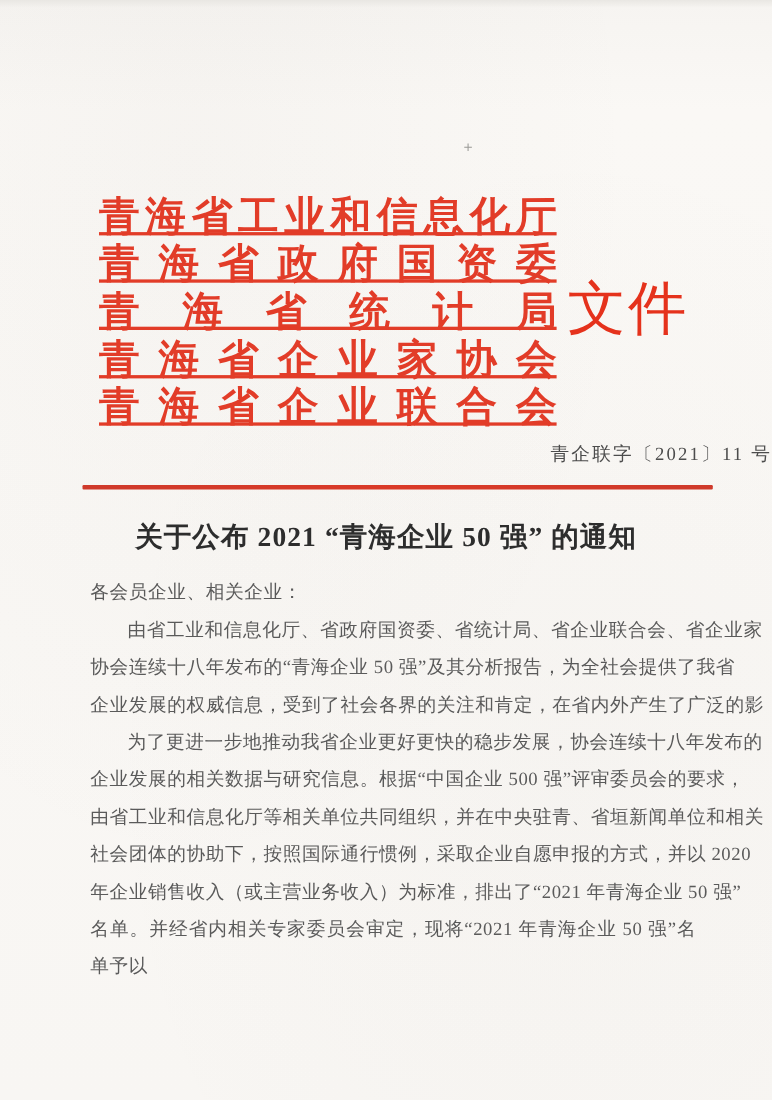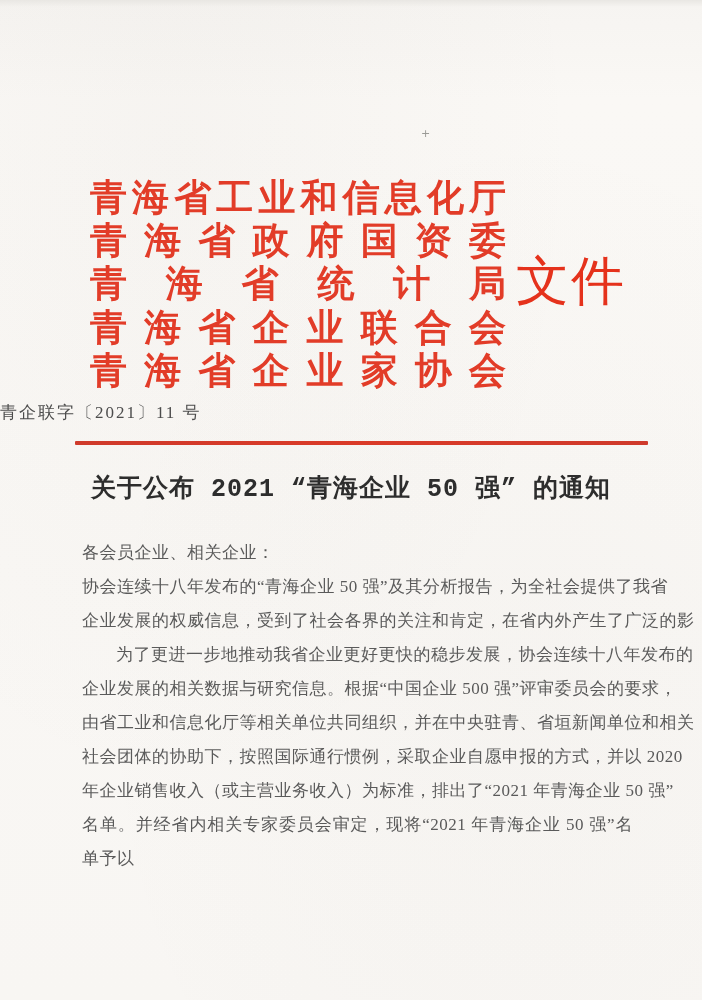--- a/index.html
+++ b/index.html
@@ -34,39 +34,40 @@
   .org-line {
     color: #e23c28;
     font-size: 37px;
     font-weight: bold;
     line-height: 43.2px;
     white-space: nowrap;
     text-align: justify;
     text-align-last: justify;
     text-justify: inter-character;
     letter-spacing: 0;
+    text-decoration: underline;
   }
   .doc-type {
     position: absolute;
     left: 516px;
     top: 252px;
     color: #e5321c;
     font-size: 53px;
     font-weight: normal;
     line-height: 58px;
     letter-spacing: 2px;
     white-space: nowrap;
   }
   
   .doc-number {
     position: absolute;
     left: 0;
     top: 401px;
     width: 100%;
-    text-align: left;
+    text-align: right;
     color: #4c4c4c;
     font-size: 17px;
     letter-spacing: 2px;
   }
   .red-rule {
     position: absolute;
     left: 75px;
     top: 441px;
     width: 573px;
     height: 4px;
@@ -76,33 +77,31 @@
   .doc-title {
     position: absolute;
     left: 0;
     top: 471px;
     width: 100%;
     text-align: center;
     color: #2d2d2d;
     font-size: 25px;
     font-weight: bold;
     letter-spacing: 1px;
-    font-family: Liberation Mono, monospace;
   }
   
   .body-text {
     position: absolute;
     left: 82px;
     top: 522px;
     width: 551px;
     color: #5a5a5a;
     font-size: 17px;
     line-height: 34px;
     letter-spacing: 0.5px;
-    margin-top: 14px;
   }
   .salutation {
     text-align: left;
   }
   .body-line {
     text-align: justify;
     text-align-last: justify;
     text-justify: inter-character;
     white-space: nowrap;
   }
@@ -128,35 +127,36 @@
 
 <div class="page">
   <div class="top-edge"></div>
 
   <span class="reg-mark">+</span>
 
   <div class="org-block">
     <div class="org-line">青海省工业和信息化厅</div>
     <div class="org-line">青海省政府国资委</div>
     <div class="org-line">青海省统计局</div>
+    <div class="org-line">青海省企业家协会</div>
     <div class="org-line">青海省企业联合会</div>
-    <div class="org-line">青海省企业家协会</div>
   </div>
 
   <div class="doc-type">文件</div>
 
   <div class="doc-number">青企联字〔2021〕11 号</div>
 
   <div class="red-rule"></div>
 
   <div class="doc-title">关于公布 2021 “青海企业 50 强” 的通知</div>
 
   <div class="body-text">
     <div class="salutation">各会员企业、相关企业：</div>
     <div>
+        <div class="body-line indent">由省工业和信息化厅、省政府国资委、省统计局、省企业联合会、省企业家</div>
         <div class="body-line">协会连续十八年发布的“青海企业 50 强”及其分析报告，为全社会提供了我省</div>
         <div class="body-line">企业发展的权威信息，受到了社会各界的关注和肯定，在省内外产生了广泛的影</div>
       </div>
     <div>
         <div class="body-line indent">为了更进一步地推动我省企业更好更快的稳步发展，协会连续十八年发布的</div>
         <div class="body-line">企业发展的相关数据与研究信息。根据“中国企业 500 强”评审委员会的要求，</div>
         <div class="body-line">由省工业和信息化厅等相关单位共同组织，并在中央驻青、省垣新闻单位和相关</div>
         <div class="body-line">社会团体的协助下，按照国际通行惯例，采取企业自愿申报的方式，并以 2020</div>
         <div class="body-line">年企业销售收入（或主营业务收入）为标准，排出了“2021 年青海企业 50 强”</div>
         <div class="body-line line-last">名单。并经省内相关专家委员会审定，现将“2021 年青海企业 50 强”名单予以</div>

